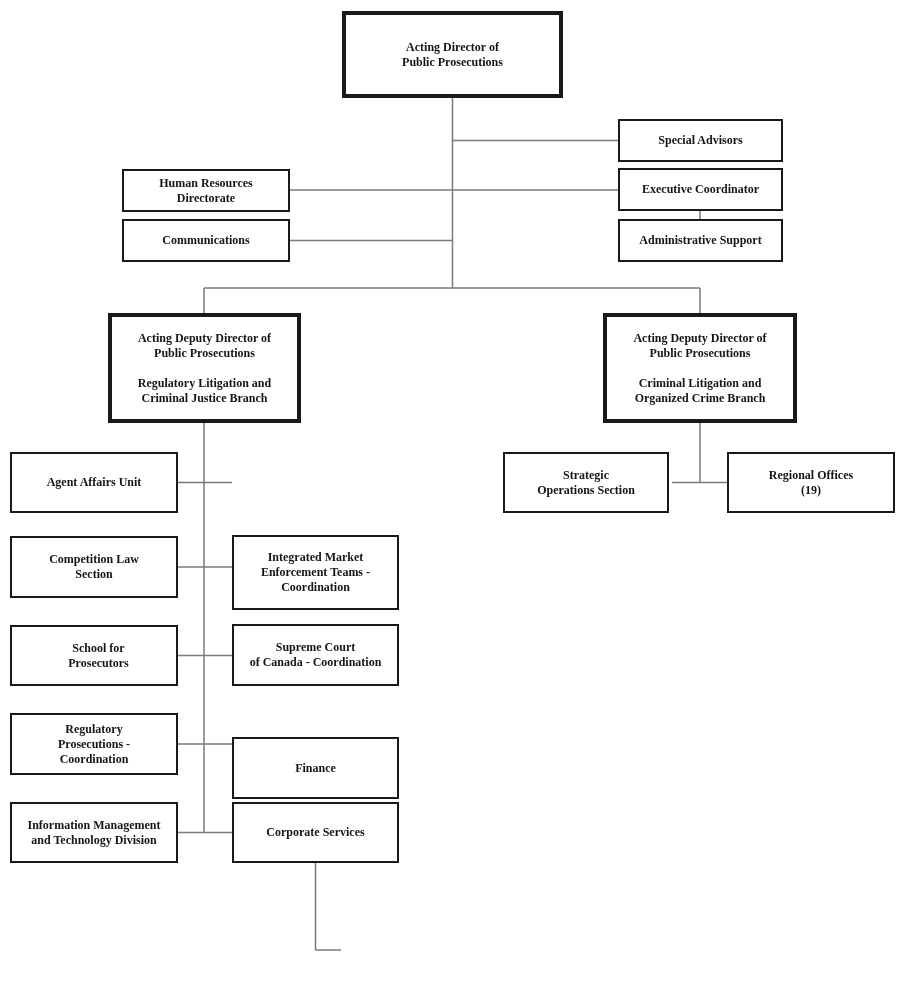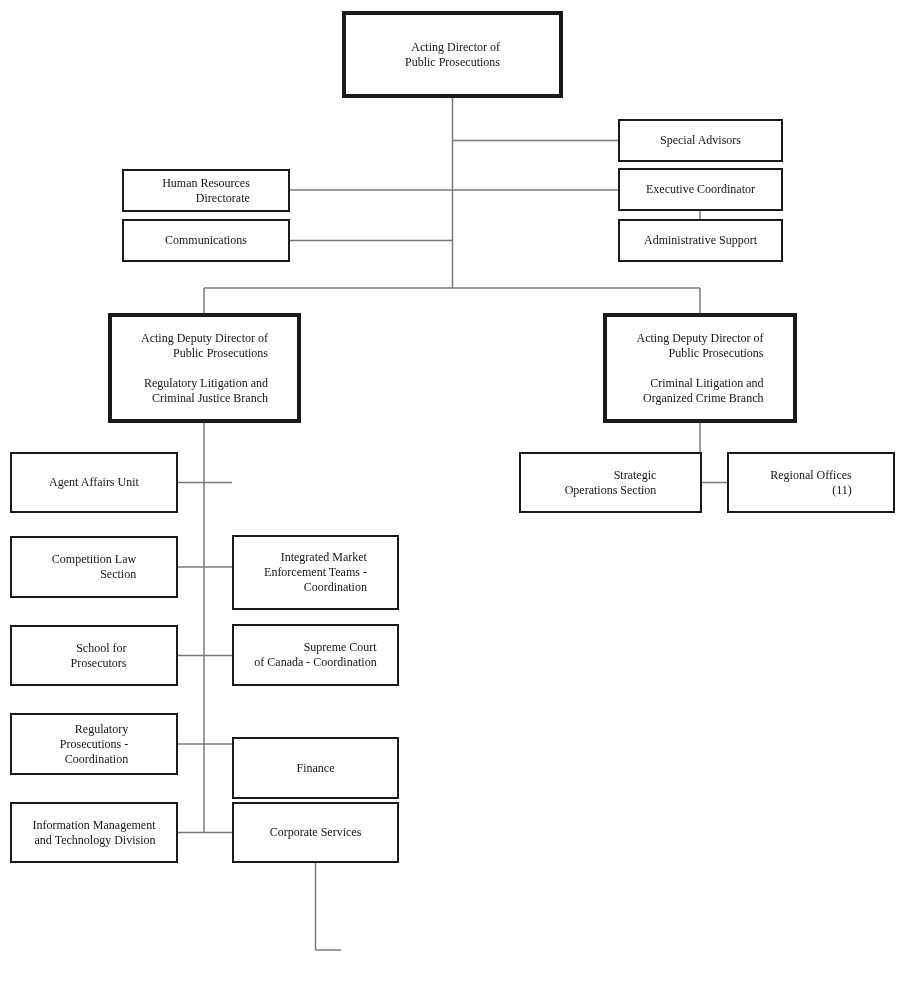--- a/index.html
+++ b/index.html
@@ -26,23 +26,23 @@
     stroke-width: 1.5;
   }
   .box {
     position: absolute;
     box-sizing: border-box;
     background: #ffffff;
     border: 2px solid #1a1a1a;
     display: flex;
     align-items: center;
     justify-content: center;
-    text-align: right;
+    text-align: center;
     white-space: pre-line;
-    font-weight: normal;
+    font-weight: bold;
     font-size: 12px;
     line-height: 15px;
     color: #151515;
     padding: 2px;
   }
   .box.thick {
     border-width: 4px;
   }
 </style>
 </head>
@@ -115,18 +115,18 @@
 
   <div class="box" style="left:232px; top:535px; width:167px; height:75px;">Integrated Market
 Enforcement Teams -
 Coordination</div>
   <div class="box" style="left:232px; top:624px; width:167px; height:62px;">Supreme Court
 of Canada - Coordination</div>
   <div class="box" style="left:232px; top:713px; width:167px; height:62px;margin-top:24px;">Finance</div>
   <div class="box" style="left:232px; top:802px; width:167px; height:61px;">Corporate Services</div>
 
 
-  <div class="box" style="left:519px; top:452px; width:183px; height:61px;">Strategic
+  <div class="box" style="left:503px; top:452px; width:166px; height:61px;">Strategic
 Operations Section</div>
   <div class="box" style="left:727px; top:452px; width:168px; height:61px;">Regional Offices
-(11)</div>
+(19)</div>
 
 </div>
 
 </body></html>

